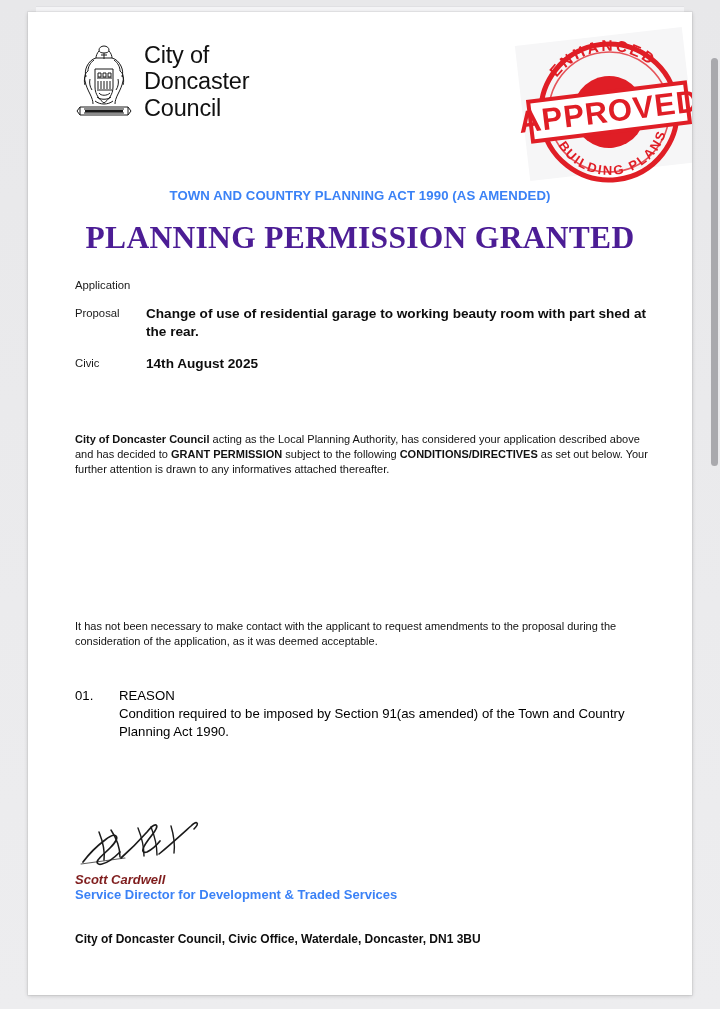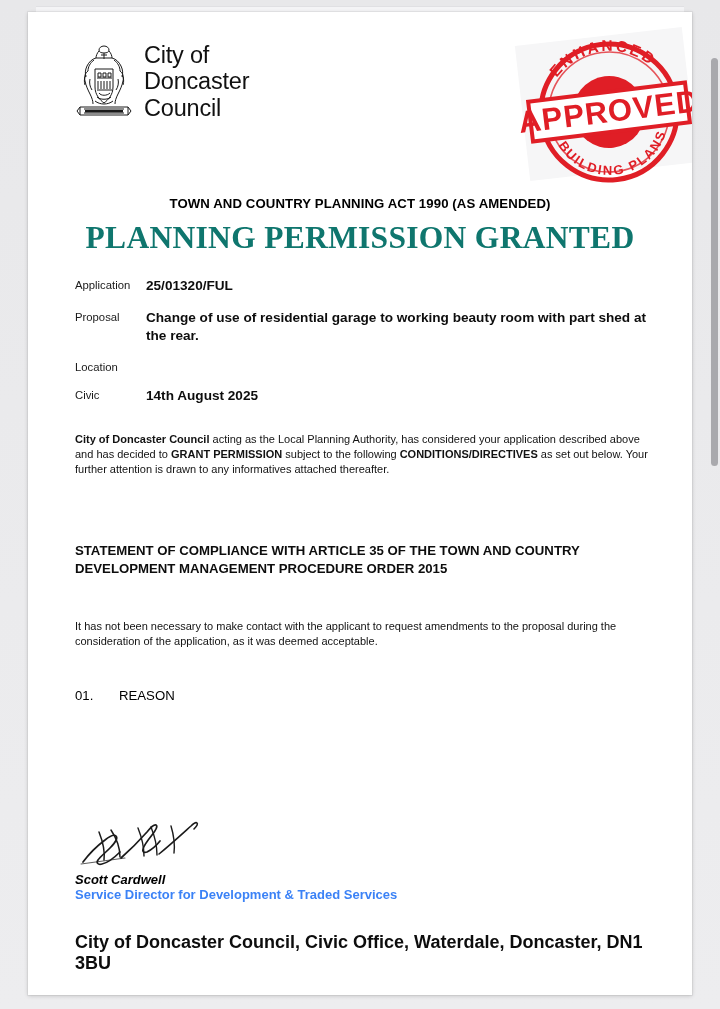--- a/index.html
+++ b/index.html
@@ -98,36 +98,36 @@
   #stamp-svg {
     position: absolute;
     left: 0; top: 0;
     width: 186px; height: 160px;
   }
 
   
   #act-title {
     position: absolute;
     left: 0; right: 0;
-    top: 184px;
+    top: 176px;
     text-align: center;
     font-size: 13.2px;
     font-weight: bold;
-    color: #000000;
+    color: #3b82f6;
     letter-spacing: .1px;
   }
   #main-title {
     position: absolute;
     left: 0; right: 0;
     top: 208px;
     text-align: center;
     font-family: "Liberation Serif", serif;
     font-size: 31.5px;
     font-weight: bold;
-    color: #0f766e;
+    color: #4c1d95;
     letter-spacing: .3px;
   }
 
   
   #fields {
     position: absolute;
     left: 47px;
     top: 265px;
     width: 575px;
   }
@@ -204,31 +204,31 @@
     left: 47px;
     top: 806px;
     width: 576px;
   }
   #signature-mark { width: 140px; height: 52px; display: block; }
   #signer-name {
     margin-top: 2px;
     font-size: 13px;
     font-weight: bold;
     font-style: italic;
-    color: #000000;
+    color: #7f1d1d;
   }
   #signer-title {
     font-size: 13px;
     font-weight: bold;
     color: #3b82f6;
     line-height: 1.3;
   }
   #footer-address {
     margin-top: 28px;
-    font-size: 18px;
+    font-size: 12px;
     font-weight: bold;
     color: #0d0d0d;
   }
 </style>
 </head>
 <body>
 
 <div id="viewer">
 
   <div id="page-stack-top"></div>
@@ -303,48 +303,43 @@
           </g>
         </svg>
       </div>
 
       <div id="act-title">TOWN AND COUNTRY PLANNING ACT 1990 (AS AMENDED)</div>
       <div id="main-title">PLANNING PERMISSION GRANTED</div>
 
       <div id="fields">
         <div class="field-row">
           <div class="field-label">Application</div>
-          <div class="field-value">25/01320/FUL</div>
         </div>
         <div class="field-row">
           <div class="field-label">Proposal</div>
           <div class="field-value">Change of use of residential garage to working beauty room with part shed at the rear.</div>
         </div>
         <div class="field-row">
-          <div class="field-label">Location</div>
-          <div class="field-value"></div>
-        </div>
-        <div class="field-row">
           <div class="field-label">Civic</div>
           <div class="field-value">14th August 2025</div>
         </div>
       </div>
 
       <div class="doc-para" id="para-decision">
         <b>City of Doncaster Council</b><span> acting as the Local Planning Authority, has considered your application described above and has decided to </span><b>GRANT PERMISSION</b><span> subject to the following </span><b>CONDITIONS/DIRECTIVES</b><span> as set out below.  Your further attention is drawn to any informatives attached thereafter.</span>
       </div>
 
-      <div id="compliance-heading">STATEMENT OF COMPLIANCE WITH ARTICLE 35 OF THE TOWN AND COUNTRY DEVELOPMENT MANAGEMENT PROCEDURE ORDER 2015</div>
       <div class="doc-para" id="para-compliance">It has not been necessary to make contact with the applicant to request amendments to the proposal during the consideration of the application, as it was deemed acceptable.</div>
 
       <div id="conditions">
         <div class="condition">
           <div class="condition-num">01.</div>
           <div class="condition-body">
             <span class="cond-line">REASON</span>
+            <span class="cond-line">Condition required to be imposed by Section 91(as amended) of the Town and Country Planning Act 1990.</span>
           </div>
         </div>
       </div>
 
       <div id="signature-block">
         <span>
           <svg id="signature-mark" viewBox="0 0 140 52" xmlns="http://www.w3.org/2000/svg">
             <g fill="none" stroke="#1b1b1b" stroke-linecap="round" stroke-linejoin="round">
               <path d="M8 44 c6 -8 14 -16 22 -22 c5 -4 9 -6 11 -4 c2 2 -1 7 -6 12 c-5 5 -10 9 -12 12 c-2 3 0 5 4 4 c5 -1 12 -6 18 -12" stroke-width="1.7"></path>
               <path d="M24 14 c4 10 6 20 5 28" stroke-width="1.5"></path>

